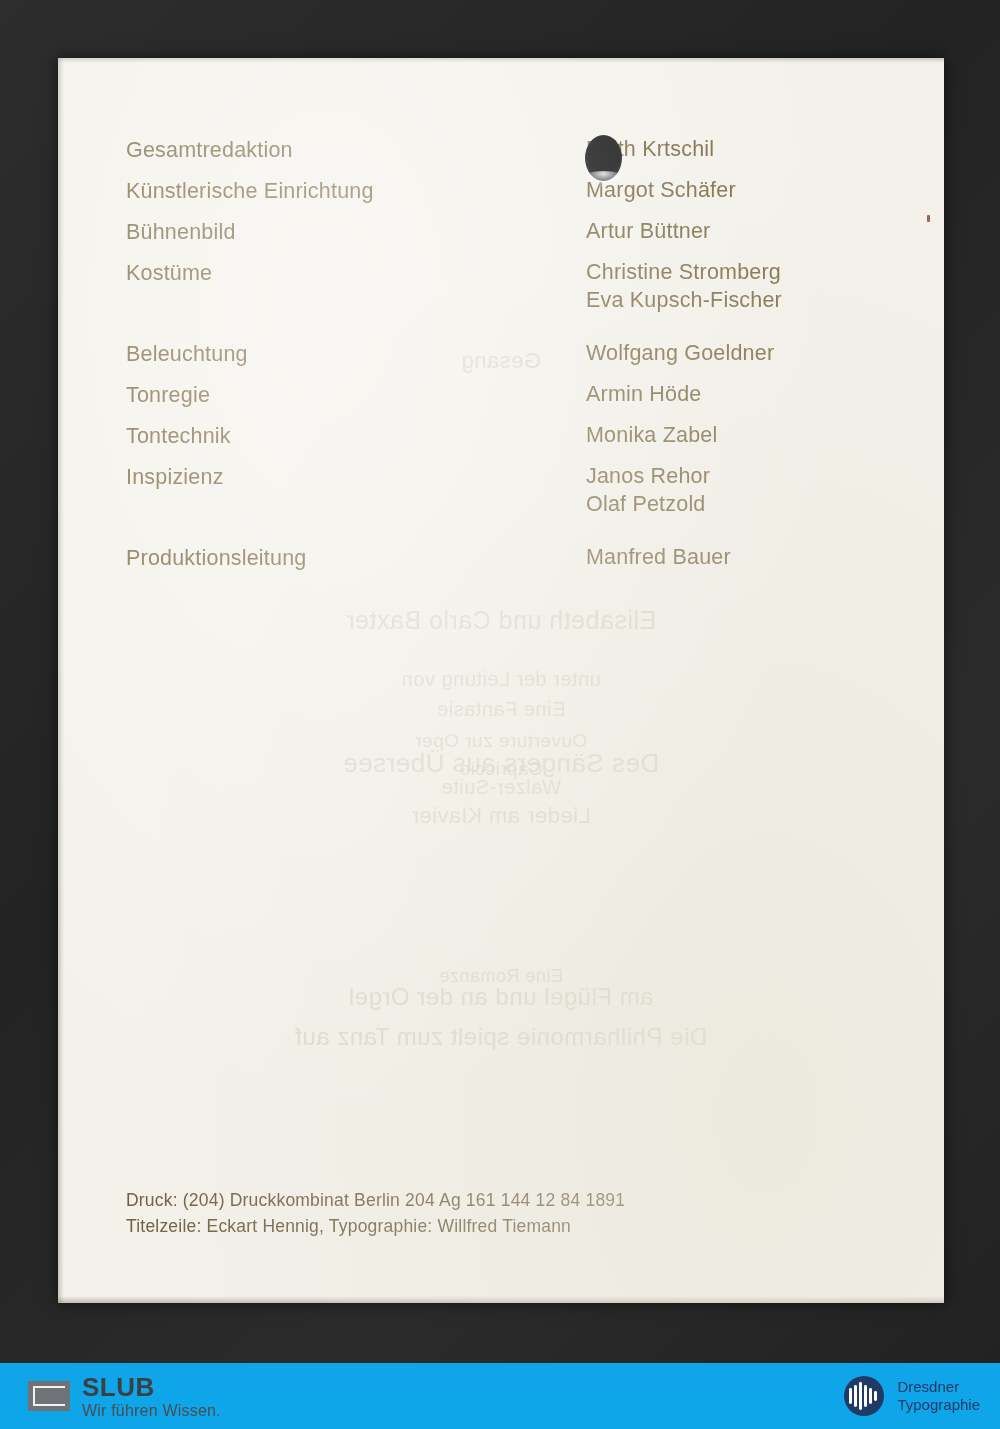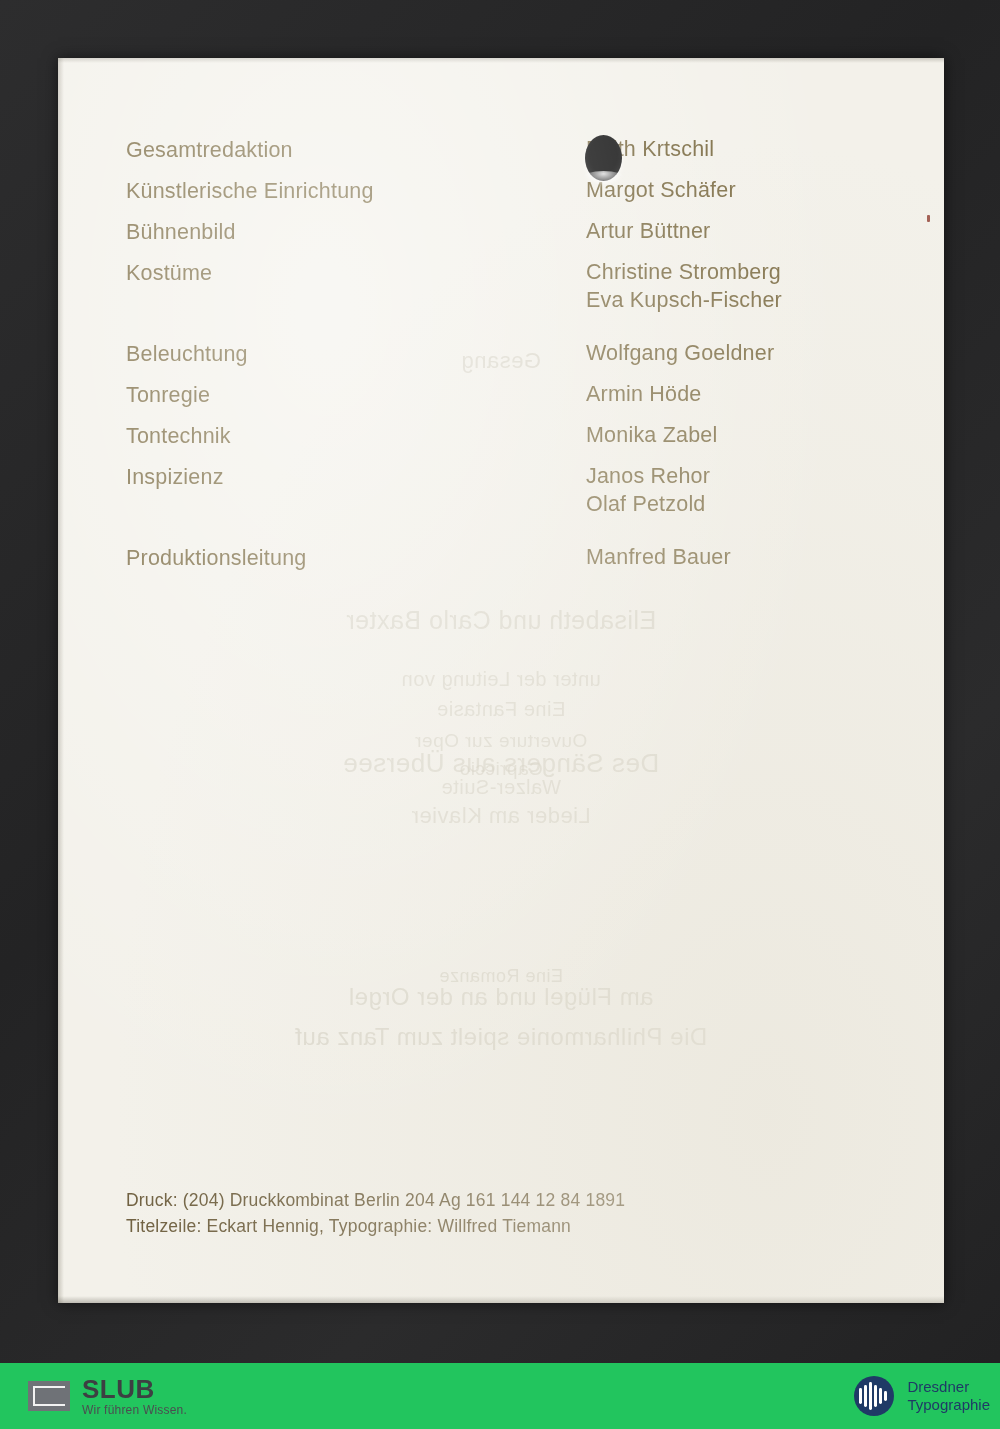--- a/index.html
+++ b/index.html
@@ -158,21 +158,21 @@
     letter-spacing: 0.2px;
   }
 
   
   #footer {
     position: absolute;
     left: 0;
     bottom: 0;
     width: 1000px;
     height: 66px;
-    background: #22c55e;
+    background: #0ea5e9;
     display: flex;
     align-items: center;
     justify-content: space-between;
   }
   #footer-left {
     display: flex;
     align-items: center;
     padding-left: 28px;
   }
   .slub-mark {
@@ -192,28 +192,28 @@
     box-sizing: border-box;
   }
   .slub-text-wrap { line-height: 1.1; }
   .slub-title {
     font-size: 26px;
     font-weight: bold;
     color: #3d3f42;
     letter-spacing: 0.5px;
   }
   .slub-sub {
-    font-size: 12px;
+    font-size: 16px;
     color: #4b4d50;
     letter-spacing: 0.2px;
   }
   #footer-right {
     display: flex;
     align-items: center;
-    padding-right: 10px;
+    padding-right: 20px;
   }
   .dp-mark {
     width: 42px;
     height: 42px;
     margin-right: 12px;
     position: relative;
   }
   .dp-text {
     line-height: 1.18;
     font-size: 15px;

